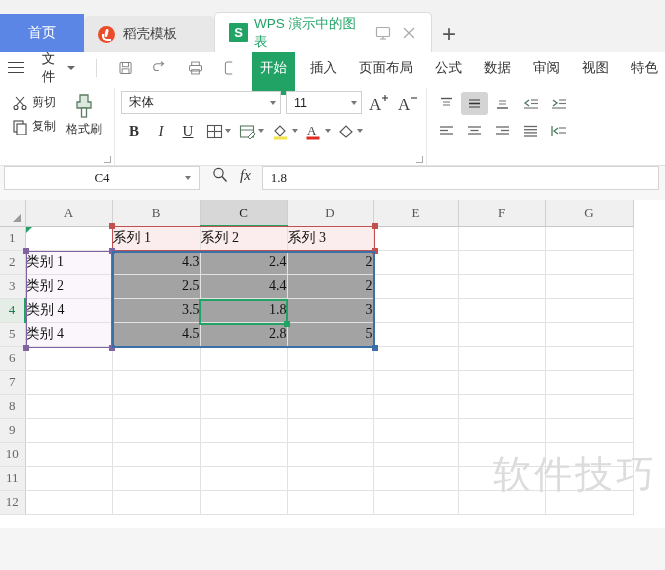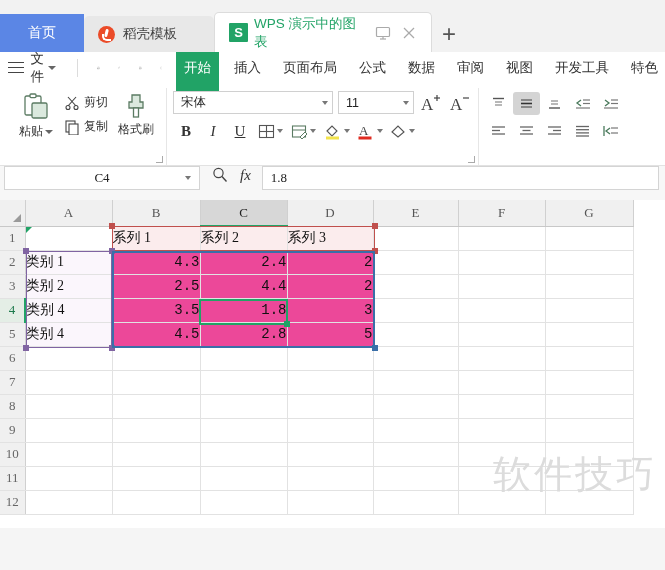--- a/index.html
+++ b/index.html
@@ -155,21 +155,21 @@
   }
   td.rowh.hl { background: #e4eee6; border-right: 2px solid #21a366; color: #1d7a4c; }
   td.cell {
     height: 24px; border-right: 1px solid #e2e2e2; border-bottom: 1px solid #e2e2e2;
     font-size: 14px; color: #111; font-family: "Liberation Serif", serif;
     padding: 0 5px; white-space: nowrap; overflow: hidden;
   }
   td.cell.num { text-align: right; }
   td.cell.hdr { background: #fbeced; }
   td.cell.cat { background: #fbf6fc; }
-  td.cell.dat { background: #ec4899; font-family: Liberation Mono, monospace; }
+  td.cell.dat { background: #a3a3a3; }
 
   
   .ovl { position: absolute; pointer-events: none; }
   .sel-hdr { border: 1px solid #c0504d; }
   .sel-cat { border: 1px solid #8064a2; }
   .sel-dat { border: 2px solid #3a6fa8; }
   .sel-active { border: 2px solid #21a366; }
   .hnd { position: absolute; width: 6px; height: 6px; pointer-events: none; }
   .hnd.red { background: #c0504d; }
   .hnd.purple { background: #8064a2; }
@@ -243,38 +243,26 @@
     <svg class="qicon" viewBox="0 0 20 20">
       <path d="M12 3 L6 3 A2 2 0 0 0 4 5 L4 15 A2 2 0 0 0 6 17 L12 17" fill="none" stroke="#555" stroke-width="1.2"></path>
     </svg>
     <span class="mitem active">开始</span>
     <span class="mitem">插入</span>
     <span class="mitem">页面布局</span>
     <span class="mitem">公式</span>
     <span class="mitem">数据</span>
     <span class="mitem">审阅</span>
     <span class="mitem">视图</span>
-    <span class="mitem">开发工具</span>
     <span class="mitem">特色</span>
   </div>
 
   <div class="ribbon">
 
     <div class="rgroup">
-      <div class="paste-col">
-        <svg class="paste-ico" viewBox="0 0 30 30">
-          <rect x="4" y="4" width="16" height="19" rx="1.5" fill="#fff" stroke="#5b7b63" stroke-width="1.3"></rect>
-          <rect x="9" y="2" width="6" height="3.6" rx="1" fill="#fff" stroke="#5b7b63" stroke-width="1.3"></rect>
-          <rect x="11" y="11" width="15" height="15" rx="1.5" fill="#dbe9de" stroke="#5b7b63" stroke-width="1.3"></rect>
-        </svg>
-        <span class="paste-lbl">
-          <span>粘贴</span>
-          <span class="caret"></span>
-        </span>
-      </div>
       <div class="cut-col">
         <span class="cut-row">
           <svg width="16" height="16" viewBox="0 0 16 16">
             <circle cx="4" cy="12.5" r="2" fill="none" stroke="#444" stroke-width="1.1"></circle>
             <circle cx="12" cy="12.5" r="2" fill="none" stroke="#444" stroke-width="1.1"></circle>
             <line x1="4" y1="11" x2="12" y2="2" stroke="#444" stroke-width="1.1"></line>
             <line x1="12" y1="11" x2="4" y2="2" stroke="#444" stroke-width="1.1"></line>
           </svg>
           <span>剪切</span>
         </span>

